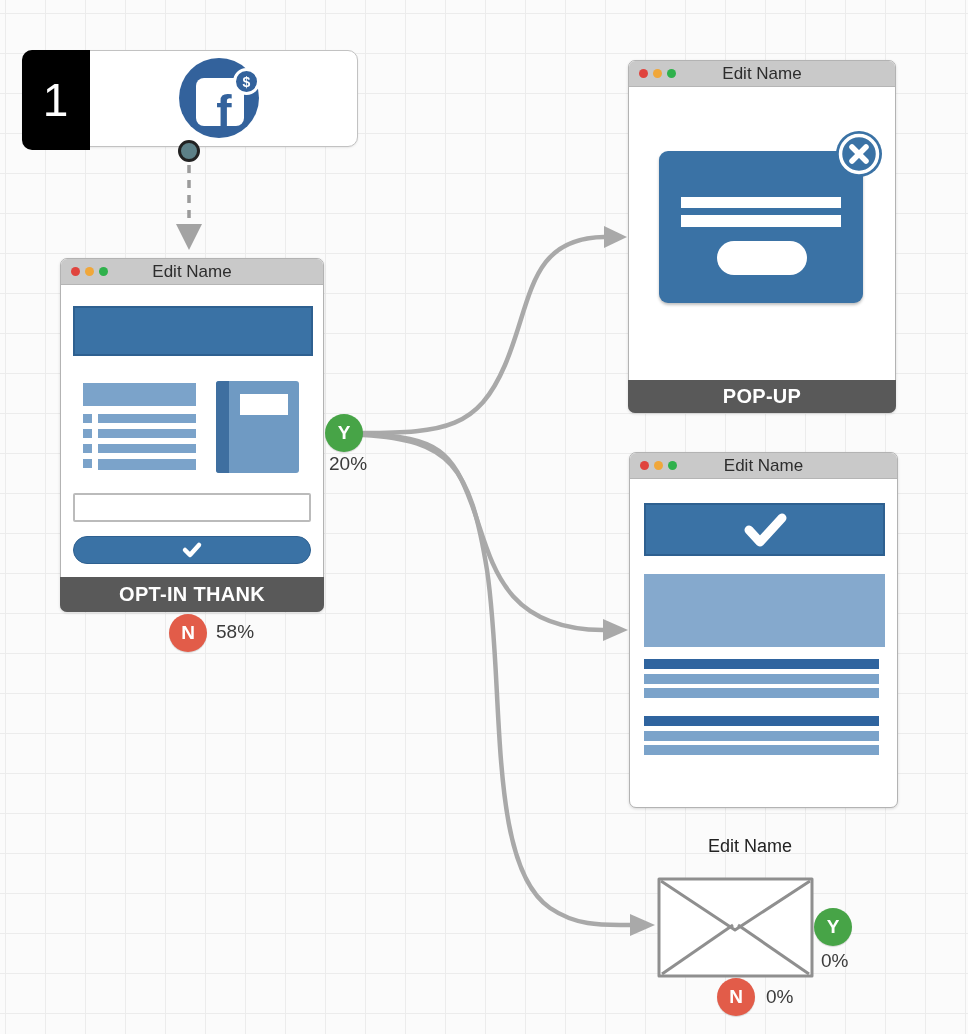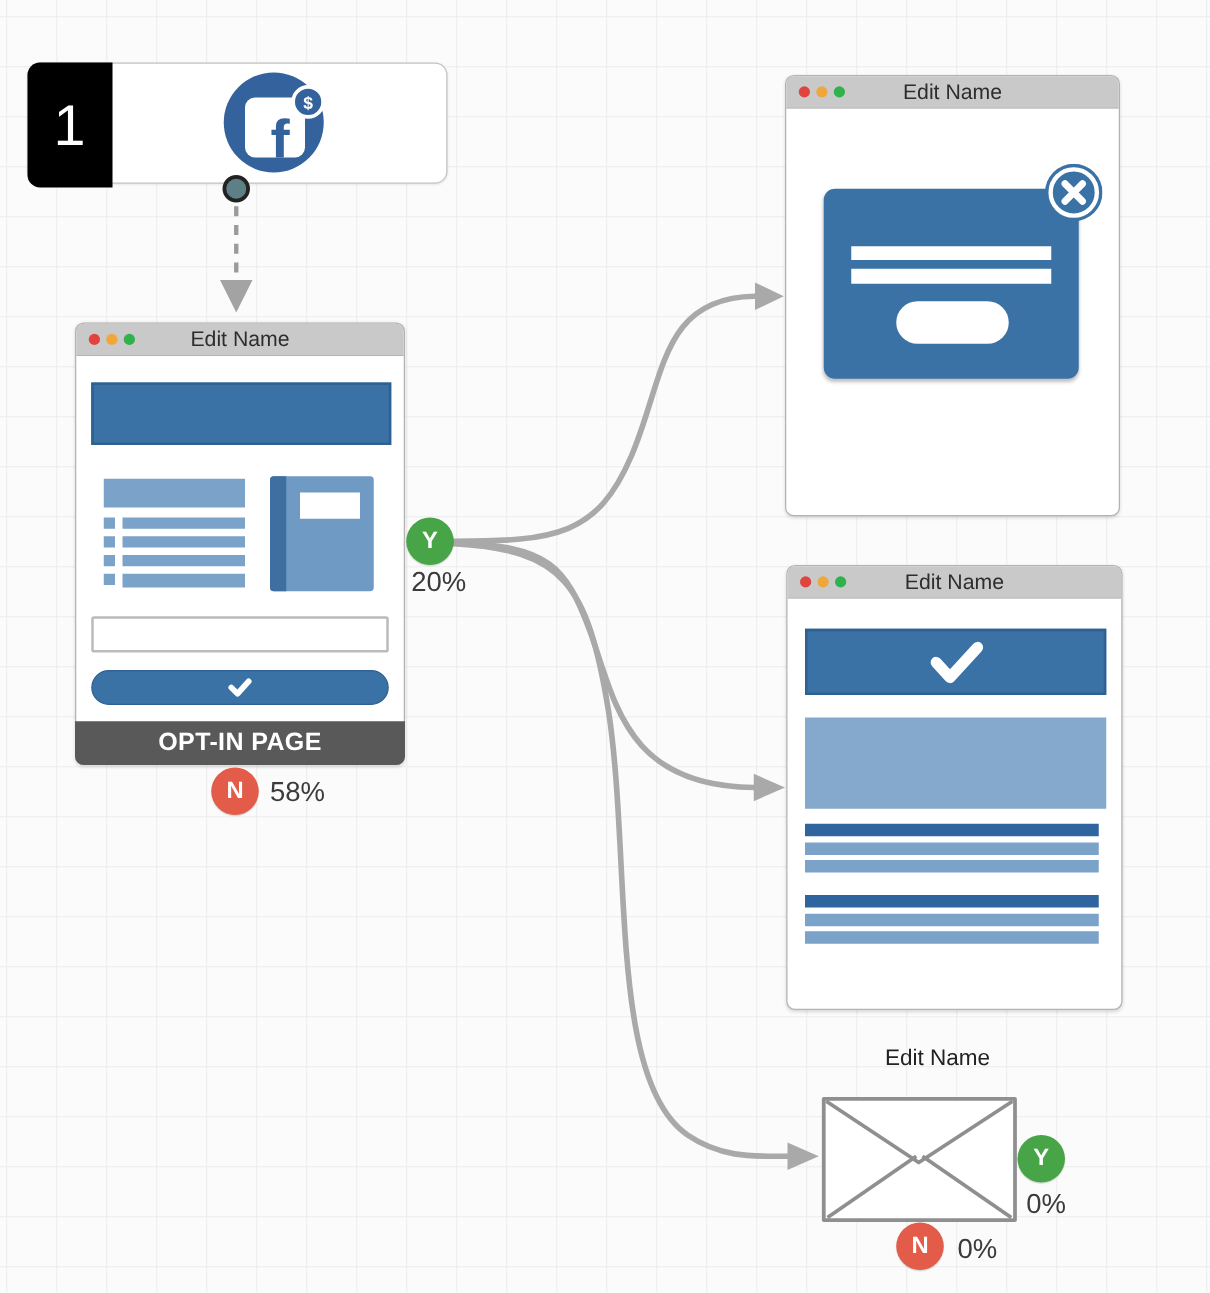--- a/index.html
+++ b/index.html
@@ -90,21 +90,21 @@
   .ty-line{position:absolute; left:14px; width:235px; height:10px;}
   .ty-dark{background:#2f649f;} .ty-light{background:var(--light-blue);}
 
   
   .email-title{left:668px; top:836px; width:164px; text-align:center; font-size:18px; color:#222;}
 
   
   .badge{width:38px; height:38px; border-radius:50%; color:#fff; font-weight:bold; font-size:19px;
     display:flex; align-items:center; justify-content:center; box-shadow:0 1px 1px rgba(0,0,0,.15);}
   .badge.yes{background:var(--yes-green);} .badge.no{background:var(--no-red);}
-  .pct{font-size:22px; color:#3b3b3b;}
+  .pct{font-size:19px; color:#3b3b3b;}
 </style>
 </head>
 <body>
 
 <svg class="overlay">
 
   <g>
     <line x1="189" y1="165" x2="189" y2="222" stroke="#9b9b9b" stroke-width="3.5" stroke-dasharray="8 7"></line>
     <polygon points="176,224 202,224 189,250" fill="#a3a3a3"></polygon>
   </g>
@@ -164,21 +164,21 @@
     <div class="book-spine"></div>
     <div class="book-label"></div>
   </div>
   <div class="abs optin-input"></div>
   <div class="abs optin-button">
     <svg width="30" height="18" viewBox="0 0 30 18">
       <polyline points="8,9 13,14 22,4" fill="none" stroke="#fff" stroke-width="4.5" stroke-linecap="round" stroke-linejoin="round"></polyline>
     </svg>
   </div>
   <div class="footerbar">
-    <span>OPT-IN PAGE</span>
+    <span>OPT-IN THANK</span>
   </div>
 </div>
 
 <div class="abs window popup-window">
   <div class="titlebar">
     <div class="dots">
       <div class="dot red"></div>
       <div class="dot yellow"></div>
       <div class="dot green"></div>
     </div>
@@ -188,20 +188,23 @@
     <div class="popup-line" style="top:46px"></div>
     <div class="popup-line" style="top:64px; height:12px"></div>
     <div class="popup-pill"></div>
   </div>
   <svg class="abs popup-close" width="46" height="46" viewBox="0 0 46 46">
     <circle cx="23" cy="23" r="23" fill="#3a72a5"></circle>
     <circle cx="23" cy="23" r="18.5" fill="none" stroke="#fff" stroke-width="3.5"></circle>
     <line x1="16" y1="16" x2="30" y2="30" stroke="#fff" stroke-width="5.5" stroke-linecap="round"></line>
     <line x1="30" y1="16" x2="16" y2="30" stroke="#fff" stroke-width="5.5" stroke-linecap="round"></line>
   </svg>
+  <div class="footerbar" style="height:33px">
+    <span>POP-UP</span>
+  </div>
 </div>
 
 <div class="abs window thankyou-window">
   <div class="titlebar">
     <div class="dots">
       <div class="dot red"></div>
       <div class="dot yellow"></div>
       <div class="dot green"></div>
     </div>
     <span>Edit Name</span>

